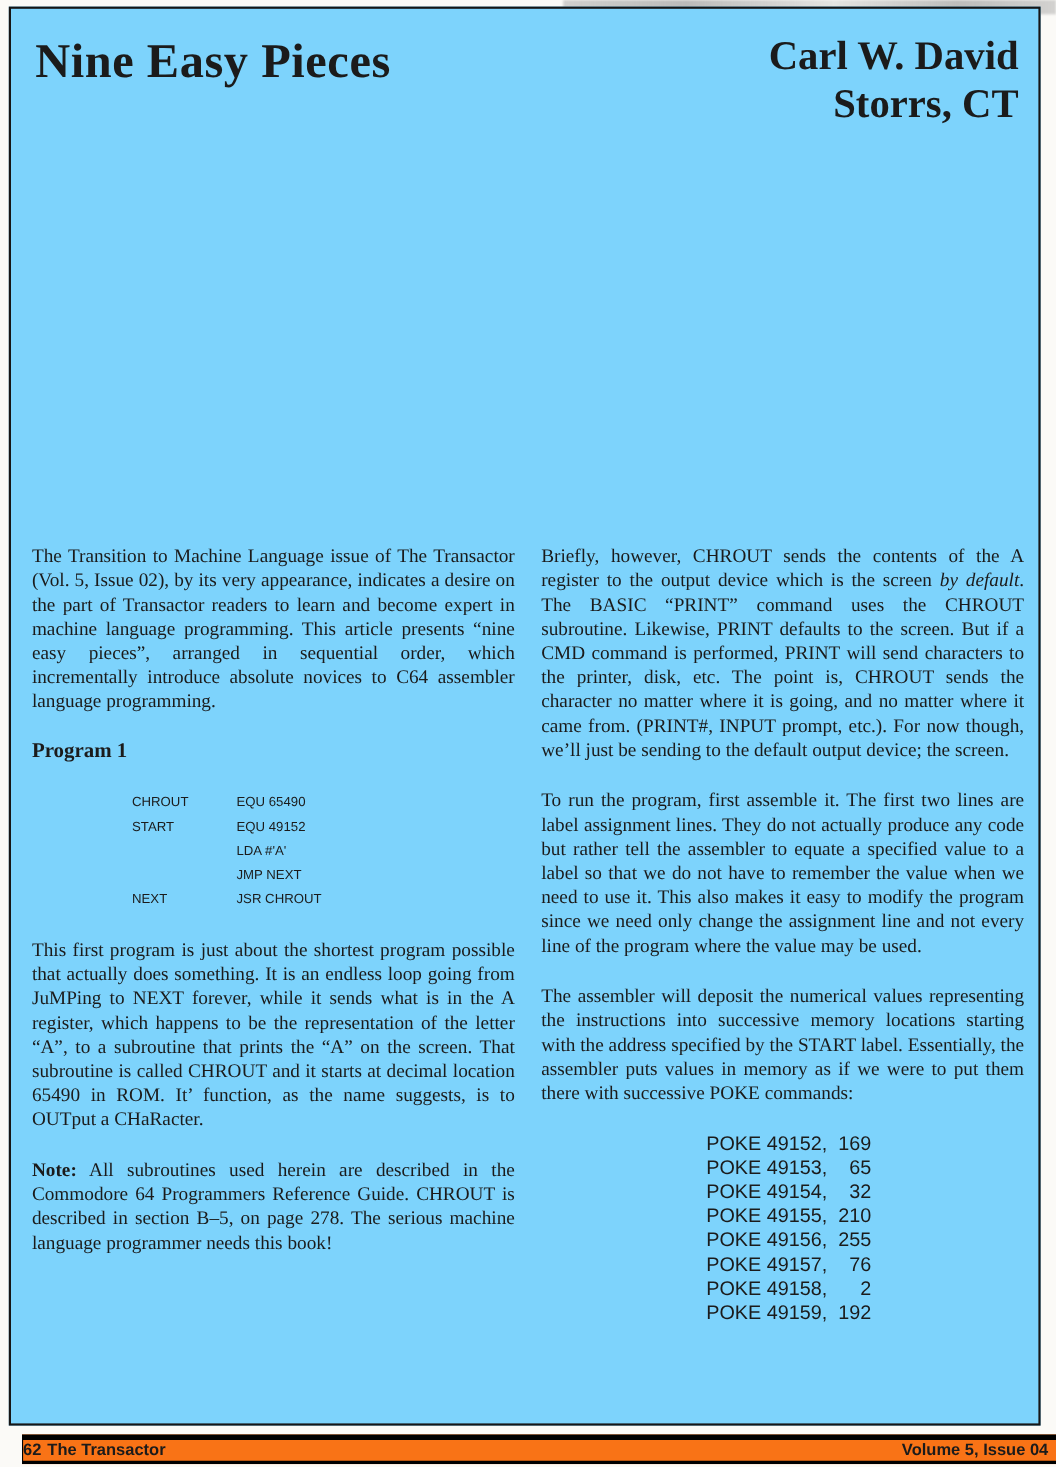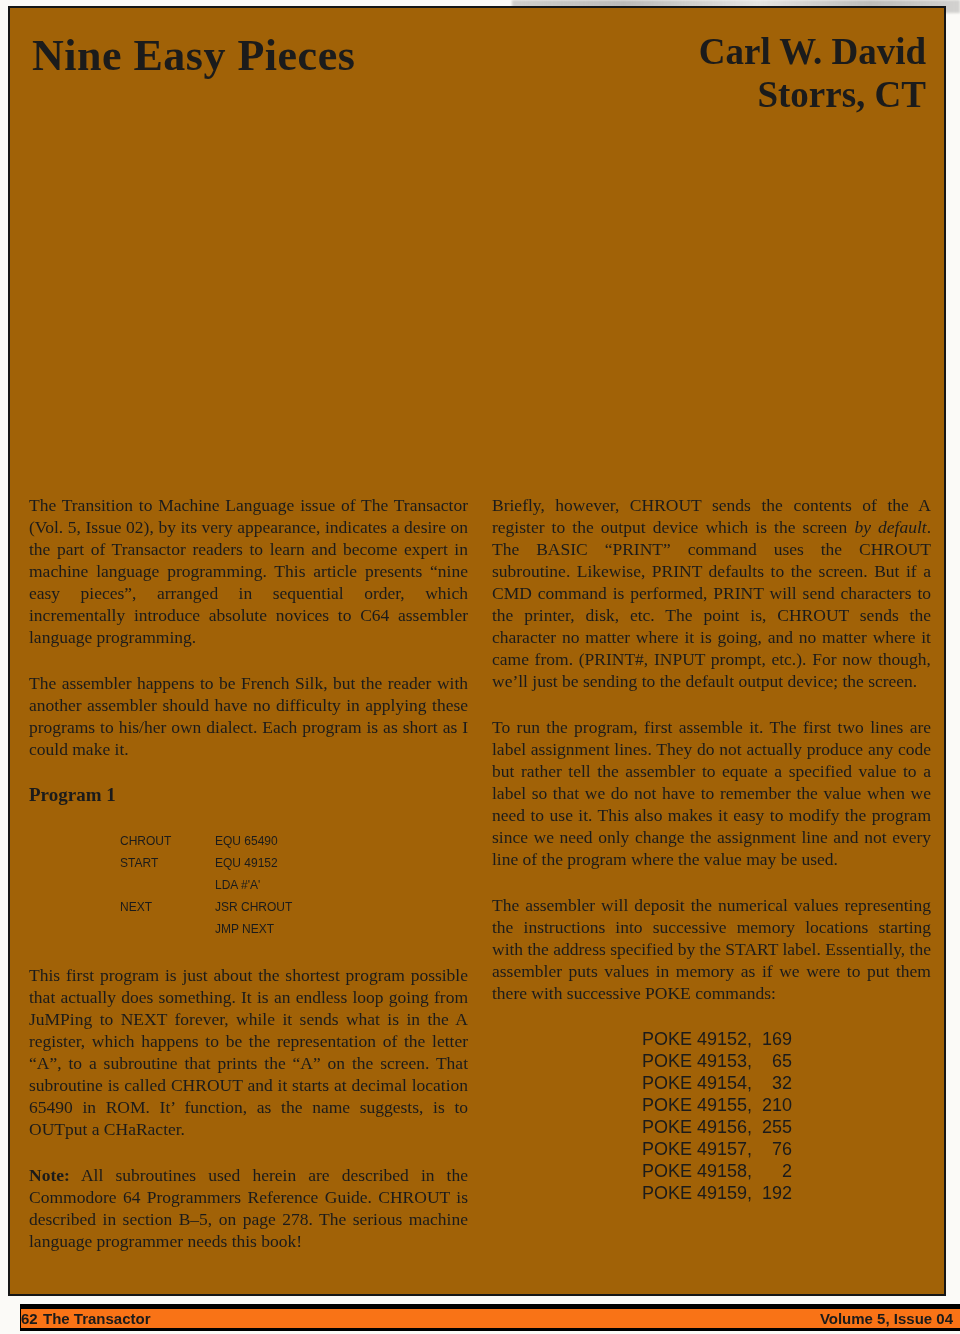--- a/index.html
+++ b/index.html
@@ -27,21 +27,21 @@
       rgba(120,120,120,0.30));
     filter: blur(1px);
   }
   .page {
     position: absolute;
     left: 8px;
     top: 6px;
     width: 938px;
     height: 1290px;
     border: 2px solid #161616;
-    background: #a16207;
+    background: #7dd3fc;
     box-sizing: border-box;
   }
   .header {
     display: flex;
     justify-content: space-between;
     align-items: flex-start;
     padding: 22px 18px 0 22px;
   }
   .title {
     margin: 0;
@@ -139,30 +139,29 @@
     <div class="byline">
       <div>Carl W. David</div>
       <div>Storrs, CT</div>
     </div>
   </header>
 
   <main class="columns">
 
     <section class="col">
       <p>The Transition to Machine Language issue of The Transactor (Vol. 5, Issue 02), by its very appearance, indicates a desire on the part of Transactor readers to learn and become expert in machine language programming. This article presents “nine easy pieces”, arranged in sequential order, which incrementally introduce absolute novices to C64 assembler language programming.</p>
-      <p>The assembler happens to be French Silk, but the reader with another assembler should have no difficulty in applying these programs to his/her own dialect. Each program is as short as I could make it.</p>
 
       <h2 class="prog-head">Program 1</h2>
 
       <div class="code-block">
         <div class="code-line"><span class="code-label">CHROUT</span><span>EQU 65490</span></div>
         <div class="code-line"><span class="code-label">START</span><span>EQU 49152</span></div>
         <div class="code-line"><span class="code-label"></span><span>LDA #'A'</span></div>
+        <div class="code-line"><span class="code-label"></span><span>JMP NEXT</span></div>
         <div class="code-line"><span class="code-label">NEXT</span><span>JSR CHROUT</span></div>
-        <div class="code-line"><span class="code-label"></span><span>JMP NEXT</span></div>
       </div>
 
       <p>This first program is just about the shortest program possible that actually does something. It is an endless loop going from JuMPing to NEXT forever, while it sends what is in the A register, which happens to be the representation of the letter “A”, to a subroutine that prints the “A” on the screen. That subroutine is called CHROUT and it starts at decimal location 65490 in ROM. It’ function, as the name suggests, is to OUTput a CHaRacter.</p>
 
       <p><span class="note-label">Note:</span><span> All subroutines used herein are described in the Commodore 64 Programmers Reference Guide. CHROUT is described in section B–5, on page 278. The serious machine language programmer needs this book!</span></p>
     </section>
 
     <section class="col">
       <p><span>Briefly, however, CHROUT sends the contents of the A register to the output device which is the screen </span><i>by default</i><span>. The BASIC “PRINT” command uses the CHROUT subroutine. Likewise, PRINT defaults to the screen. But if a CMD command is performed, PRINT will send characters to the printer, disk, etc. The point is, CHROUT sends the character no matter where it is going, and no matter where it came from. (PRINT#, INPUT prompt, etc.). For now though, we’ll just be sending to the default output device; the screen.</span></p>
 

